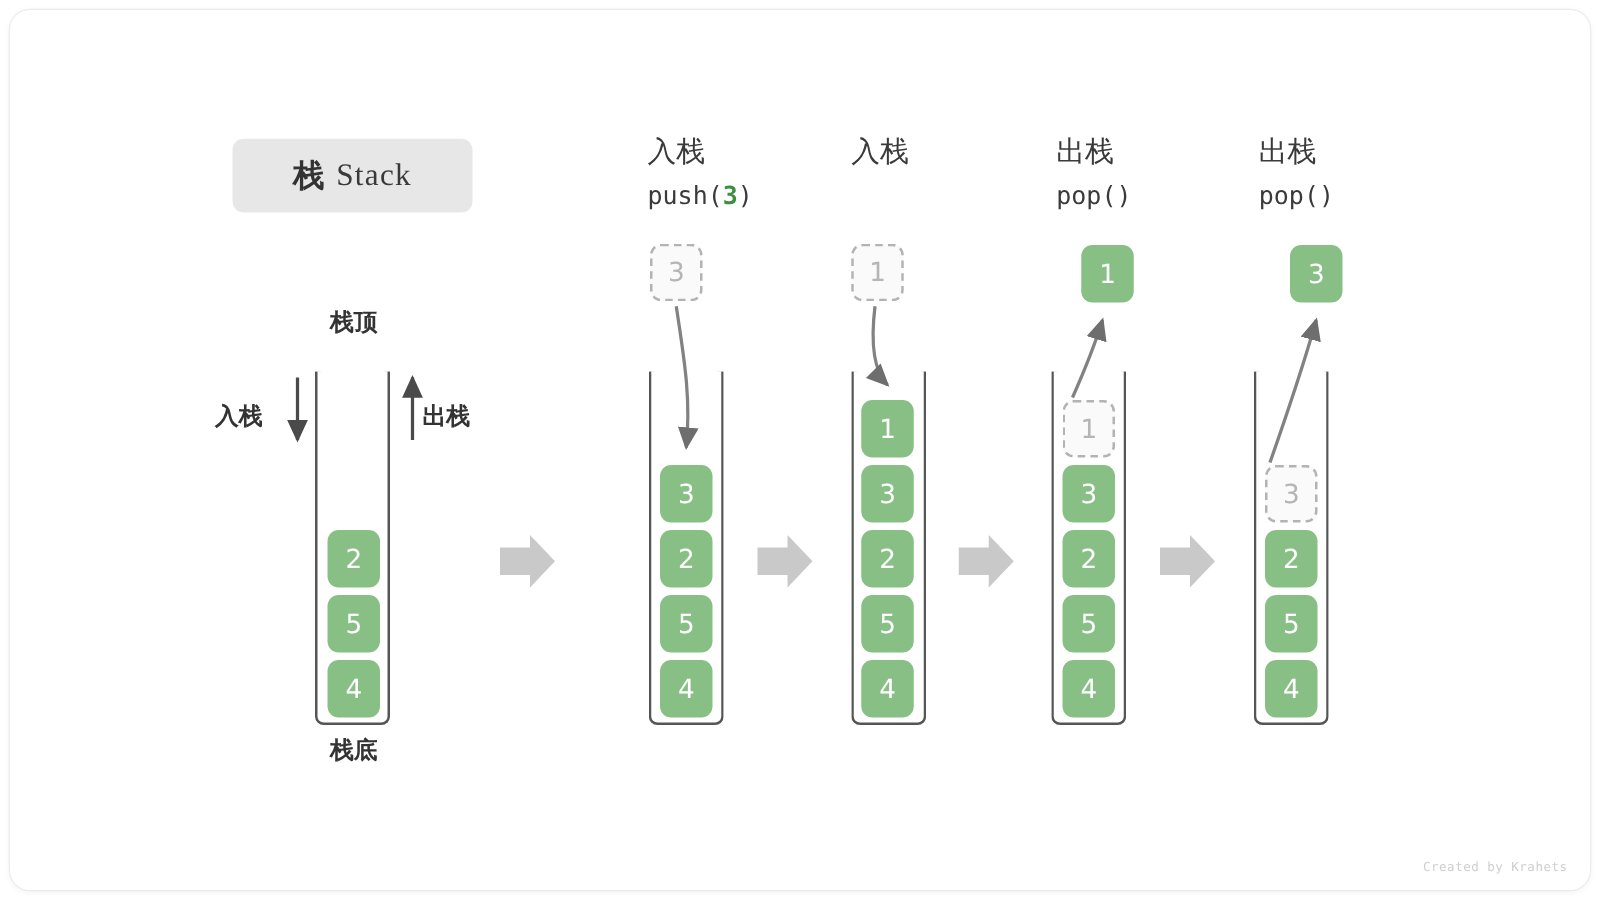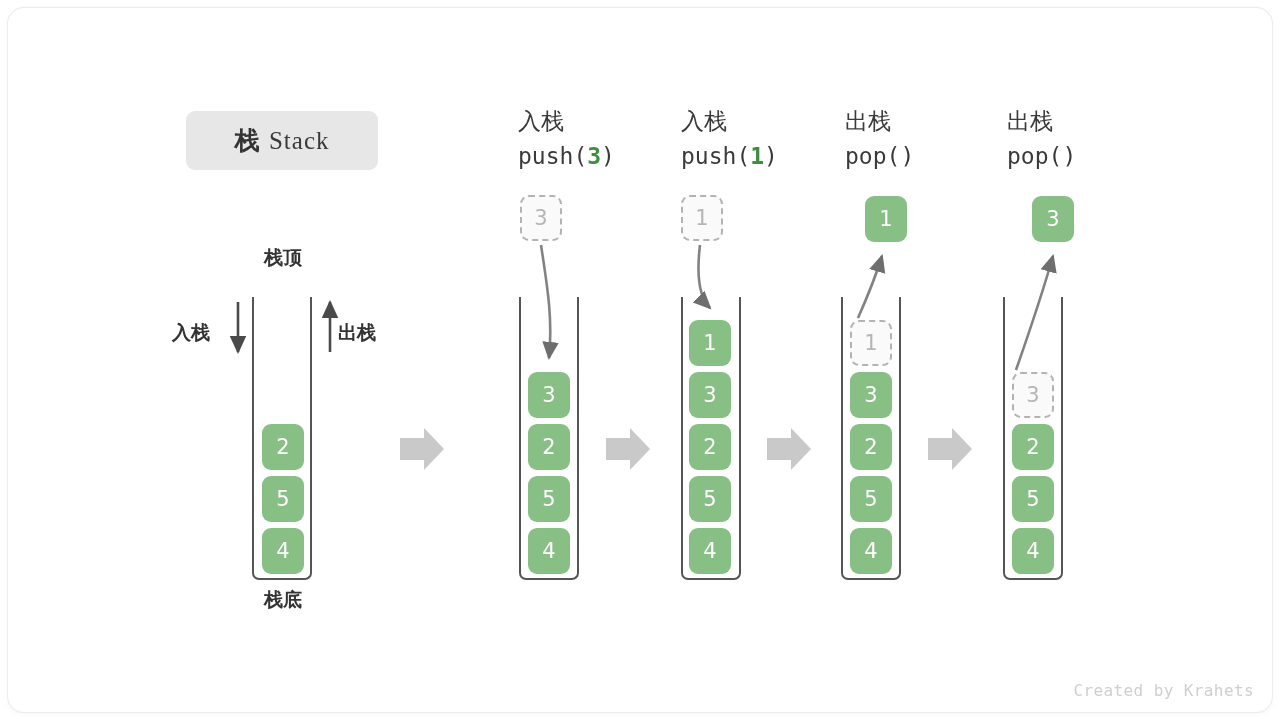--- a/index.html
+++ b/index.html
@@ -64,21 +64,21 @@
   }
   .col-head .line1 {
     font-family: "Liberation Sans", "DejaVu Sans", sans-serif;
     font-size: 23px;
     color: #3a3a3a;
     line-height: 30px;
     white-space: nowrap;
   }
   .col-head .line2 {
     font-family: "DejaVu Sans Mono", "Liberation Mono", monospace;
-    font-size: 23px;
+    font-size: 20px;
     color: #3a3a3a;
     line-height: 34px;
     white-space: nowrap;
     margin-top: 3px;
   }
   .arg {
     color: #3e8e41;
     font-weight: 700;
   }
 
@@ -135,21 +135,21 @@
     color: #333333;
     white-space: nowrap;
     text-align: center;
   }
 
   .credit {
     position: absolute;
     right: 26px;
     bottom: 20px;
     font-family: "DejaVu Sans Mono", "Liberation Mono", monospace;
-    font-size: 16px;
+    font-size: 10px;
     color: #cfcfcf;
     letter-spacing: 0.4px;
   }
 
   svg.overlay {
     position: absolute;
     left: 0;
     top: 0;
     width: 1280px;
     height: 720px;
@@ -173,21 +173,20 @@
   <div class="side-label" style="left:338px; top:320px;">出栈</div>
 
   <div class="stack-box" id="box-initial" style="left:252px; top:297px; height:283px;"></div>
 
   <div class="col-head" style="left:518px; top:106px;">
     <div class="line1">入栈</div>
     <div class="line2"><span>push(</span><span class="arg">3</span><span>)</span></div>
   </div>
   <div class="col-head" style="left:681px; top:106px;">
     <div class="line1">入栈</div>
-    <div class="line2"><span>push(</span><span class="arg">1</span><span>)</span></div>
   </div>
   <div class="col-head" style="left:845px; top:106px;">
     <div class="line1">出栈</div>
     <div class="line2"><span>pop(</span><span class="arg"></span><span>)</span></div>
   </div>
   <div class="col-head" style="left:1007px; top:106px;">
     <div class="line1">出栈</div>
     <div class="line2"><span>pop(</span><span class="arg"></span><span>)</span></div>
   </div>
 

